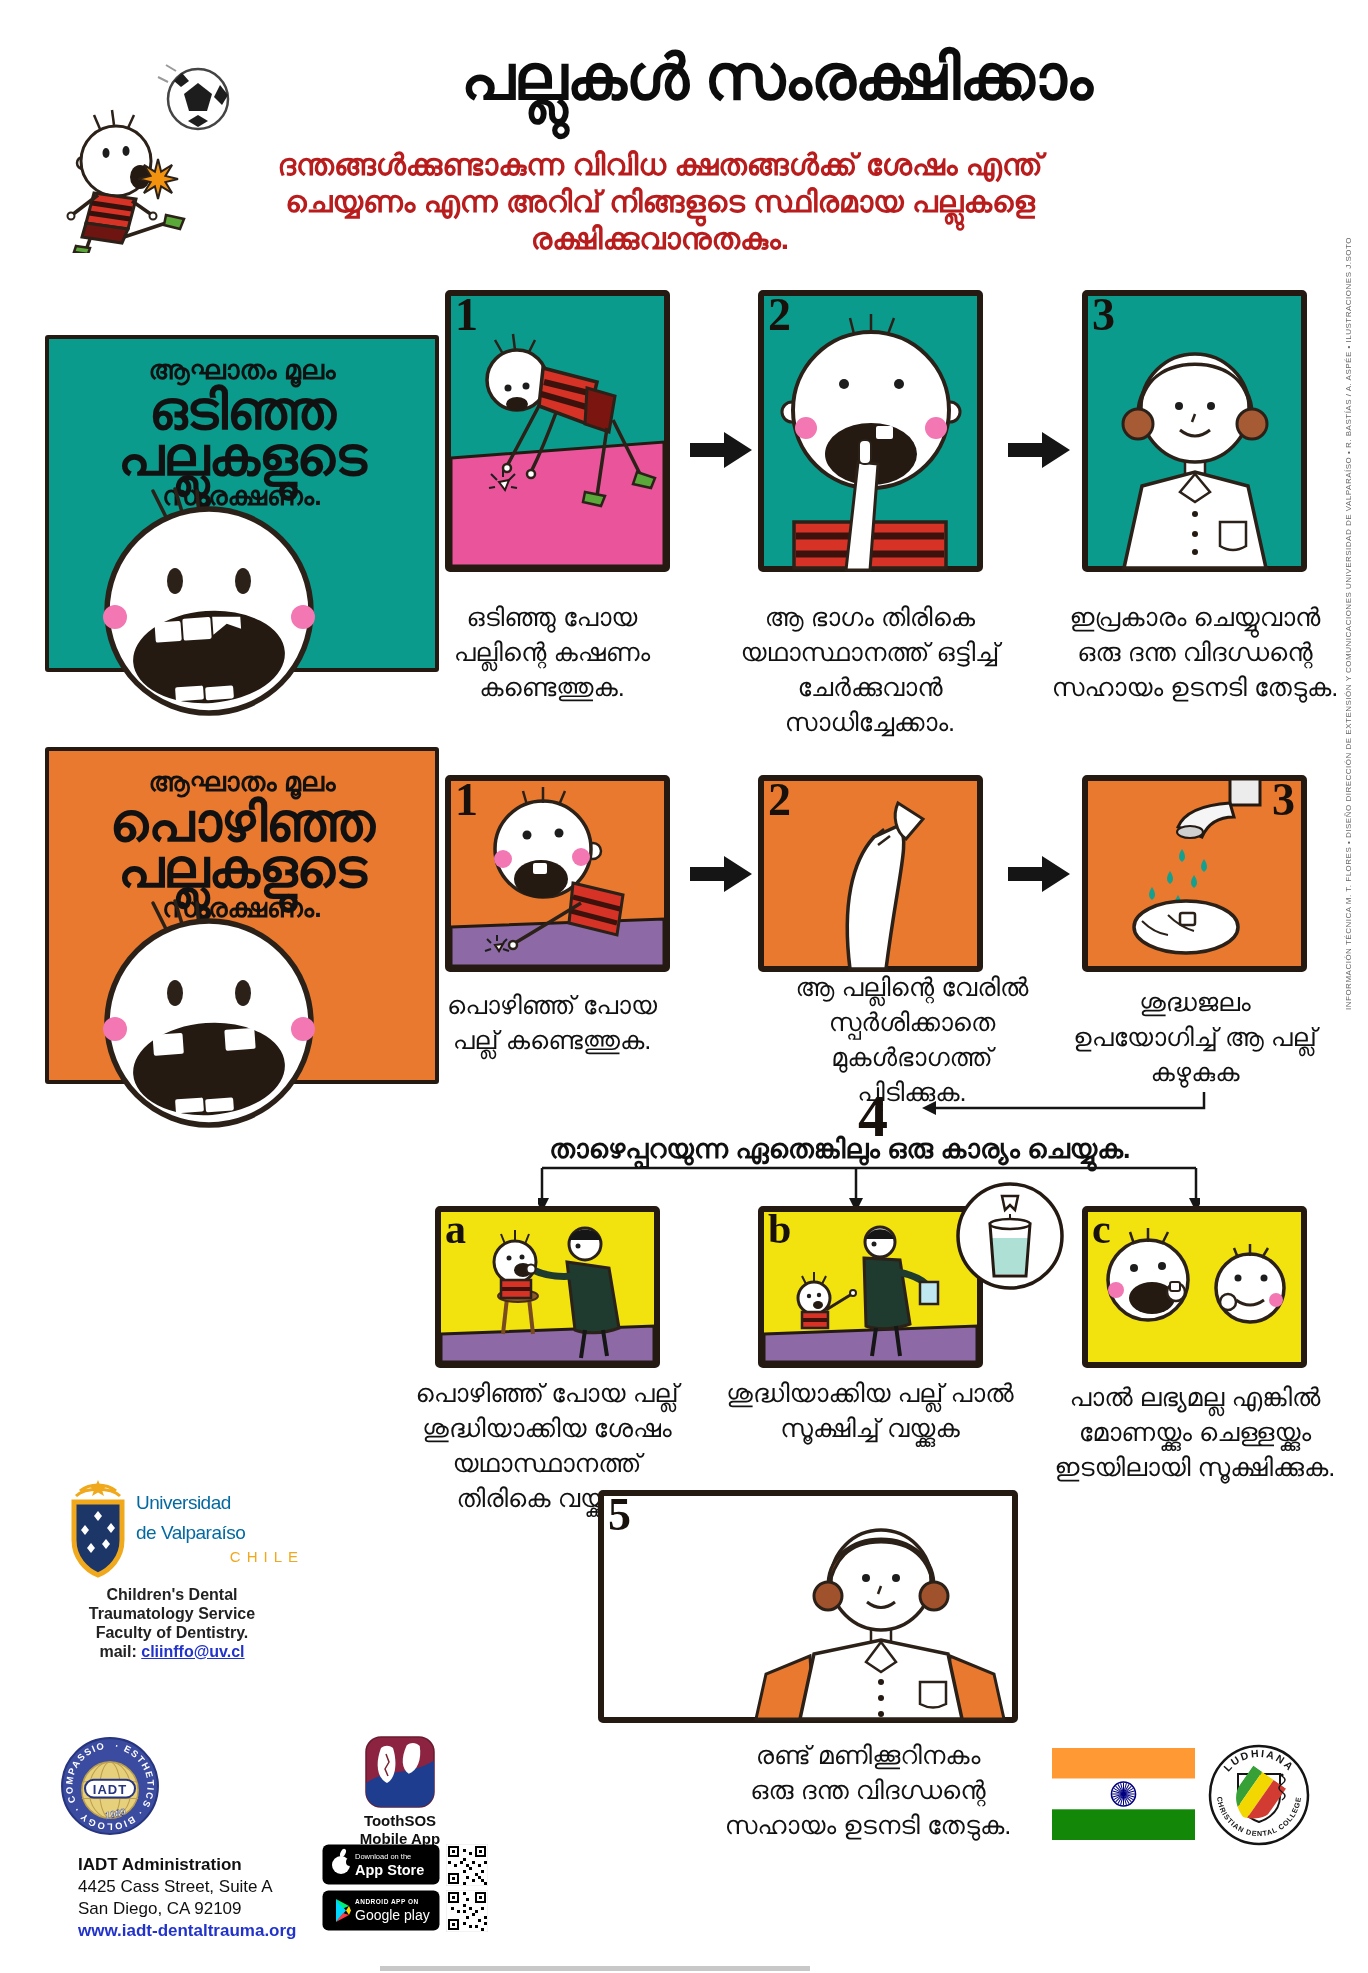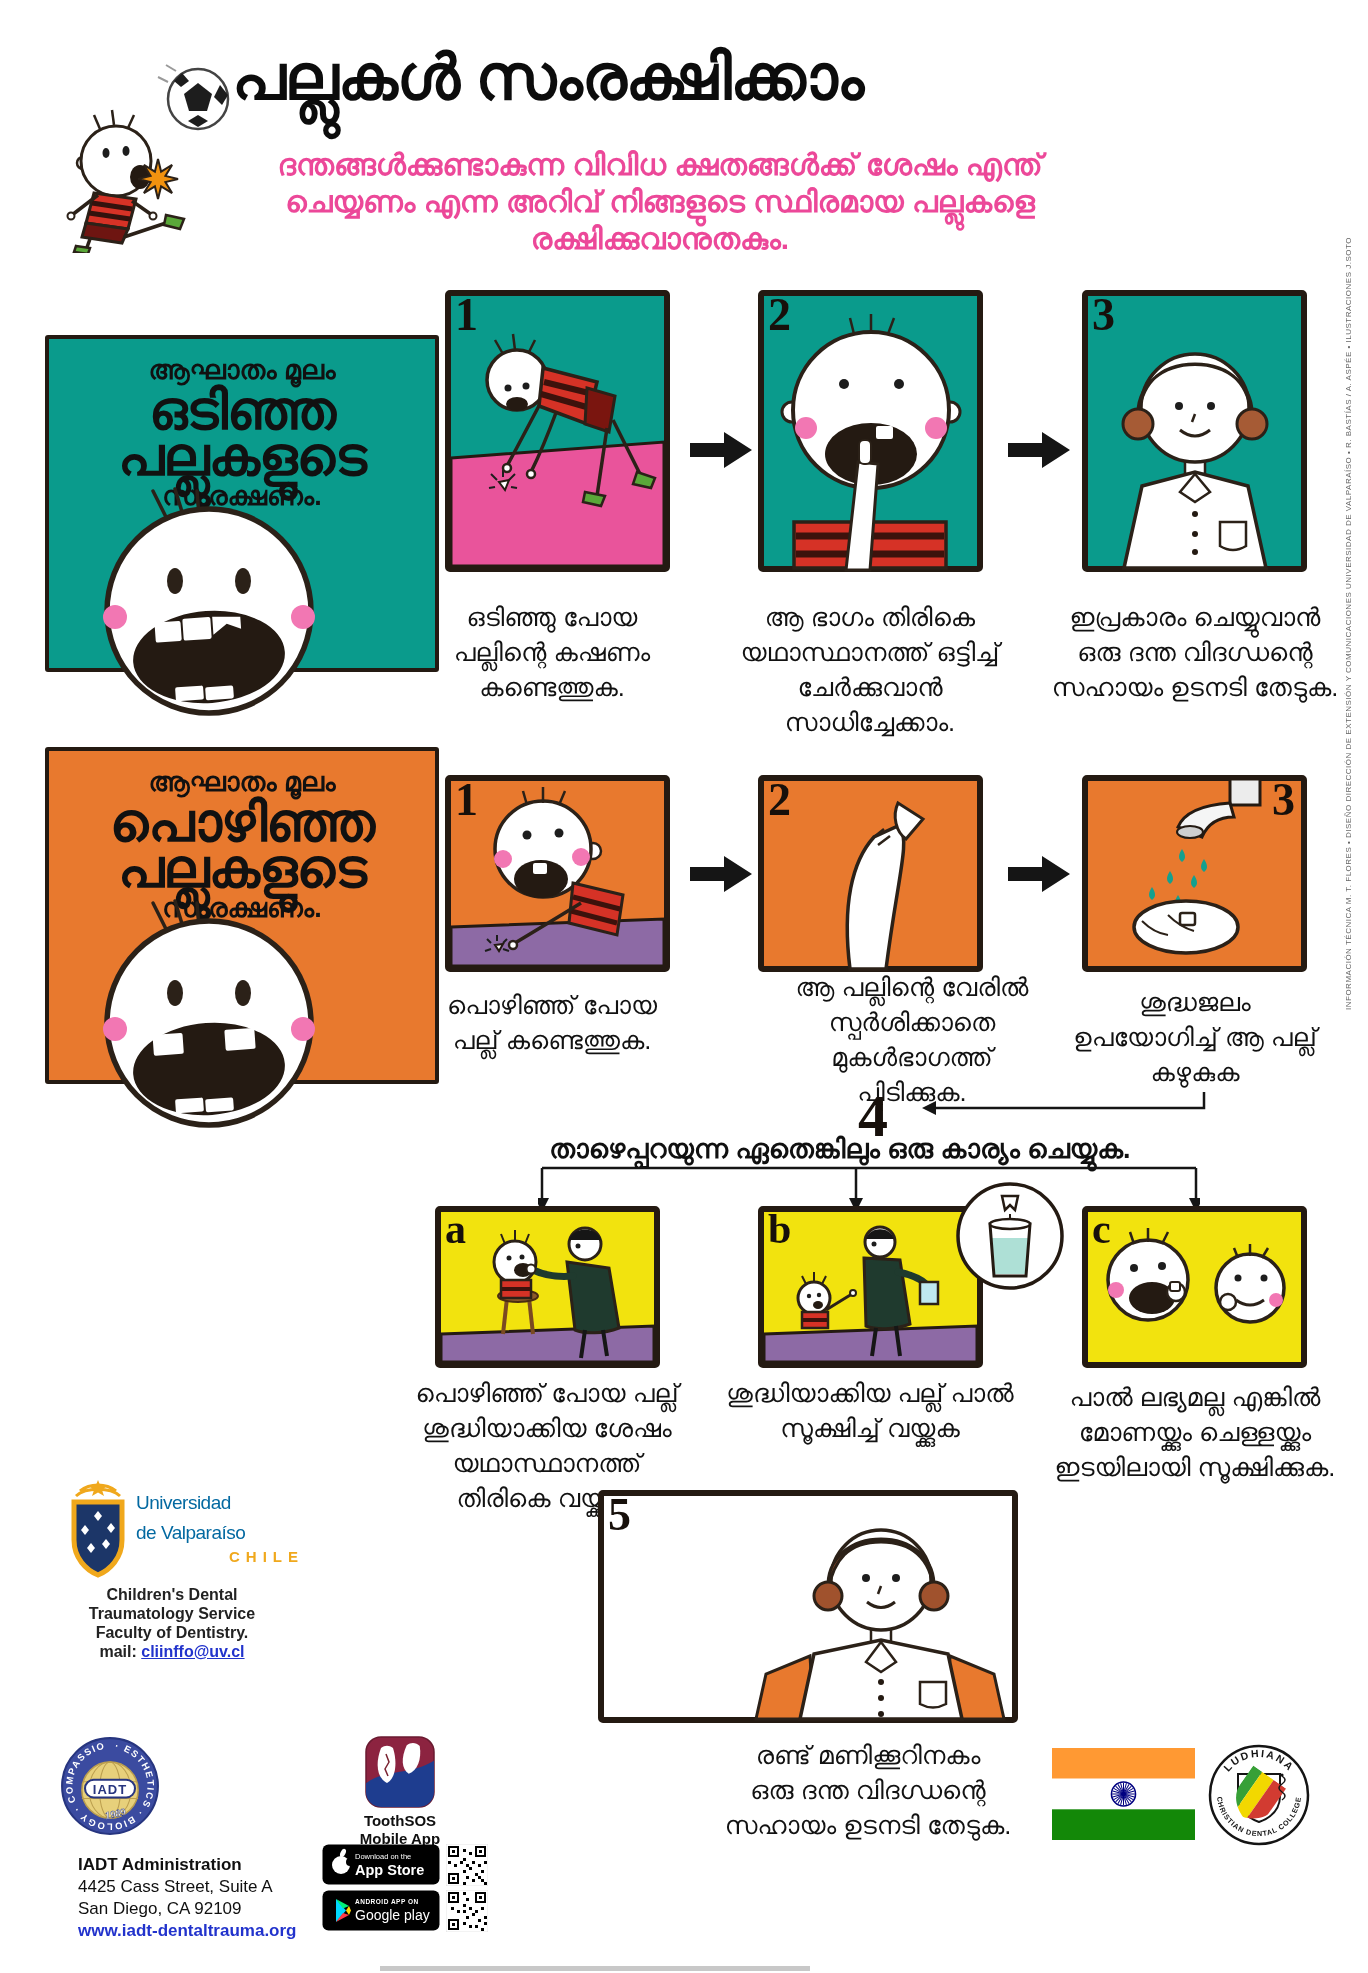--- a/index.html
+++ b/index.html
@@ -2,22 +2,22 @@
 <html><head>
 <meta charset="utf-8">
 <style>
   html,body{margin:0;padding:0;background:#e9e9e9;}
   .poster{position:relative;width:1368px;height:1973px;margin:0 auto;background:#ffffff;
           font-family:"Liberation Sans",sans-serif;color:#111;overflow:hidden;}
   .abs{position:absolute;}
   svg{display:block;}
 
   
-  .title{font-size:63px;font-weight:800;letter-spacing:-1px;text-align:left;color:#0c0c0c;line-height:1.05;}
-  .subtitle{font-size:30px;line-height:37px;font-weight:600;text-align:center;color:#ec4899;}
+  .title{font-size:63px;font-weight:800;letter-spacing:-1px;text-align:right;color:#0c0c0c;line-height:1.05;}
+  .subtitle{font-size:30px;line-height:37px;font-weight:600;text-align:center;color:#b91c1c;}
 
   
   .sidebox{width:394px;height:337px;border:4px solid #241a12;border-radius:3px;box-sizing:border-box;
            text-align:center;padding-top:14px;}
   .bg-teal{background:#0a9b8c;}
   .bg-orange{background:#e8792e;}
   .sb-sm{font-size:27px;font-weight:600;line-height:34px;}
   .sb-lg{font-size:54px;font-weight:800;line-height:46px;letter-spacing:-1px;}
   .face{position:absolute;left:22px;top:146px;width:260px;height:240px;overflow:visible;}
 
@@ -29,21 +29,21 @@
   .pnum-r{left:auto;right:12px;}
   .pletter{font-size:42px;}
 
   
   .cap{font-size:25.5px;line-height:35px;font-weight:500;text-align:center;color:#121212;}
   .big4{font-family:"Liberation Serif",serif;font-weight:700;font-size:60px;line-height:1;color:#17100b;}
   .instr{font-size:27px;font-weight:700;text-align:center;color:#101010;}
 
   
   .uvname{font-size:19px;font-weight:400;color:#0369a1;line-height:30px;letter-spacing:-0.5px;}
-  .uvchile{font-size:15px;font-weight:700;letter-spacing:6px;color:#f0a81c;text-align:right;width:168px;}
+  .uvchile{font-size:15px;font-weight:400;letter-spacing:6px;color:#f0a81c;text-align:right;width:168px;}
   .uvdept{font-size:16px;line-height:19px;font-weight:700;text-align:center;color:#222;}
   .link{color:#2233cc;text-decoration:underline;font-weight:700;cursor:pointer;text-align:center;}
   .admin{font-size:17px;line-height:22px;color:#101010;}
   .admin .b{font-weight:800;}
   .web{color:#2233cc;font-weight:800;}
   .applabel{font-size:15px;font-weight:800;line-height:18px;text-align:center;color:#101010;}
   .credits{font-size:8px;color:#666;letter-spacing:0.5px;white-space:nowrap;text-align:center;
            transform:rotate(-90deg);transform-origin:center;}
   .bottomline{background:#c8c8c8;}
 </style>

